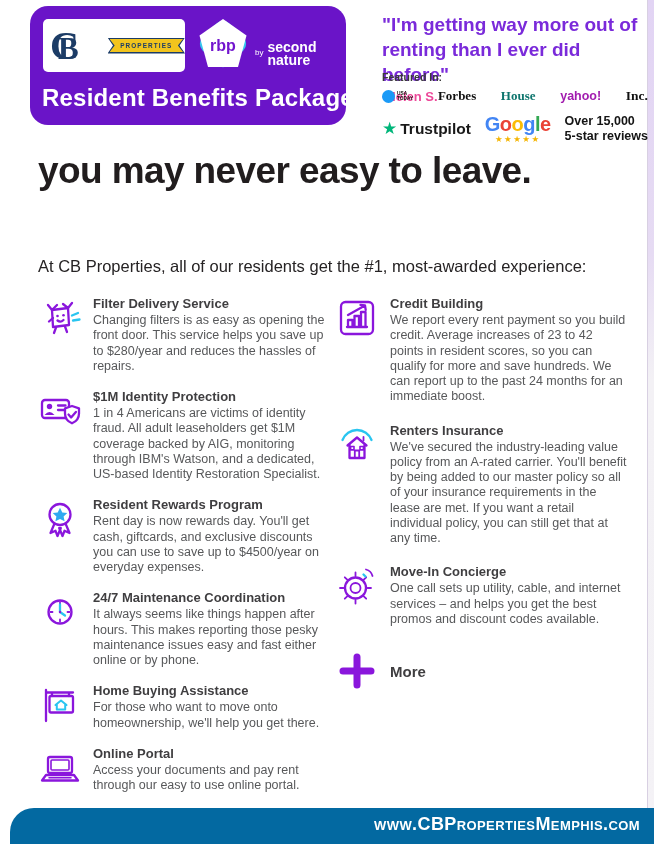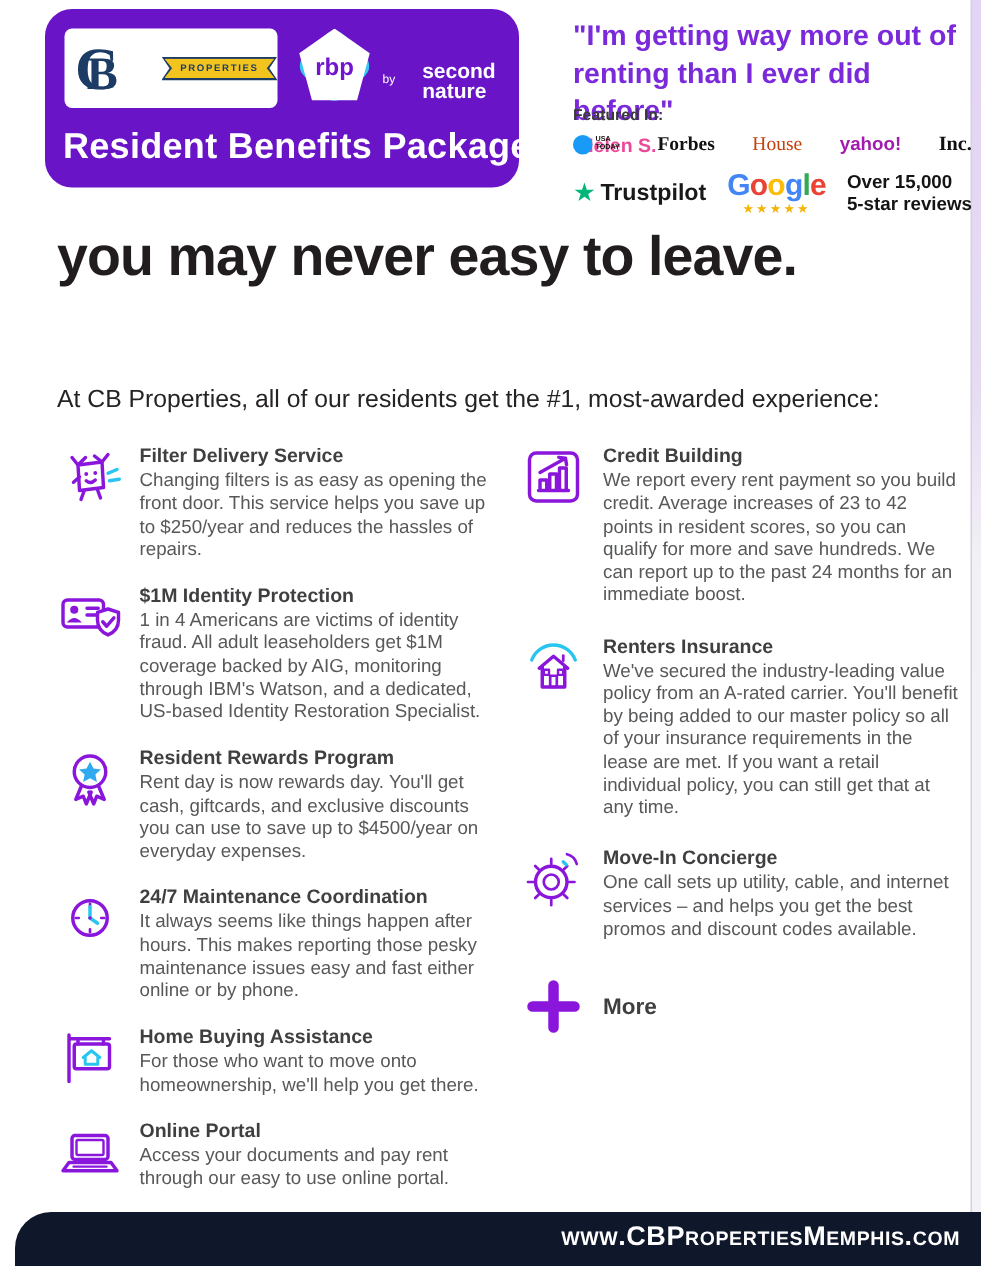--- a/index.html
+++ b/index.html
@@ -24,66 +24,66 @@
   .ribbon-inner{flex:1;background:#f2c41d;display:flex;align-items:center;justify-content:center;
     clip-path:polygon(0 0,100% 0,93% 50%,100% 100%,0 100%,7% 50%);}
   .ribbon-inner span{font-size:6.4px;font-weight:bold;letter-spacing:1.1px;color:#1c3c66;}
   .rbp-cluster{position:absolute;left:166px;top:11px;display:flex;align-items:center;gap:5px;}
   .rbp-badge{position:relative;width:54px;height:54px;}
   .rbp-diamond{position:absolute;left:8px;top:8px;right:8px;bottom:8px;background:#35c7ee;
     border-radius:9px;transform:rotate(45deg);}
   .rbp-pent{position:absolute;left:2px;top:2px;right:2px;bottom:2px;background:#ffffff;
     clip-path:polygon(50% 0%,97% 33%,80% 96%,20% 96%,3% 33%);display:flex;align-items:center;justify-content:center;}
   .rbp-text{color:#7215ce;font-weight:bold;font-size:16px;margin-top:4px;}
-  .sn-text{display:flex;gap:18px;color:#fff;margin-top:20px;}
+  .sn-text{display:flex;gap:4px;color:#fff;margin-top:20px;}
   .sn-by{font-size:8px;margin-top:7px;}
   .sn-lines{display:flex;flex-direction:column;font-weight:bold;font-size:14px;line-height:0.95;}
   .header-title{position:absolute;left:12px;bottom:13px;color:#ffffff;font-weight:bold;font-size:24px;letter-spacing:0.2px;white-space:nowrap;}
   
   .testimonial{position:absolute;left:382px;top:12px;width:266px;}
   .quote{font-size:19px;font-weight:bold;color:#7a2ada;line-height:1.32;}
   .attr{text-align:left;font-size:13px;font-weight:bold;color:#ec4899;margin-top:2px;}
   
   .featured{position:absolute;left:382px;top:71px;width:266px;}
   .featured-label{font-size:10.5px;color:#3a3a3a;margin-bottom:4px;font-weight:bold;}
   .logo-row{display:flex;justify-content:space-between;align-items:center;height:18px;}
   .usatoday{display:flex;align-items:center;gap:2px;}
   .usat-circle{width:13px;height:13px;border-radius:50%;background:#1a9af7;}
   .usat-text{display:flex;flex-direction:column;font-size:4.8px;font-weight:bold;line-height:1.05;color:#14140f;}
   .forbes{font-family:"Liberation Serif", serif;font-weight:bold;font-size:13px;color:#111;}
-  .house{font-family:"Liberation Serif", serif;font-weight:normal;font-size:13px;color:#c2410c;}
+  .house{font-family:"Liberation Serif", serif;font-weight:bold;font-size:13px;color:#0f766e;}
   .yahoo{font-weight:bold;font-size:12.5px;color:#a21caf;}
   .inc{font-family:"Liberation Serif", serif;font-weight:bold;font-size:13.5px;color:#111;}
   .review-row{margin-top:9px;display:flex;align-items:center;justify-content:space-between;}
   .trustpilot{display:flex;align-items:center;gap:3px;}
   .tp-star{color:#00b67a;font-size:17px;line-height:1;}
   .tp-text{font-size:15.5px;font-weight:600;color:#191919;}
   .google{text-align:center;line-height:1;}
   .google-word{font-size:20px;font-weight:bold;letter-spacing:-0.5px;}
   .g-blue{color:#4285f4;}.g-red{color:#ea4335;}.g-yellow{color:#fbbc05;}.g-green{color:#34a853;}
   .google-stars{font-size:8.5px;color:#f4b400;letter-spacing:1.5px;margin-top:1px;}
   .reviews{font-size:12.5px;font-weight:bold;color:#141414;line-height:1.18;}
   
   .headline{position:absolute;left:38px;top:150px;font-size:37px;font-weight:bold;color:#211d1e;
     line-height:1.12;letter-spacing:-0.6px;}
   .subtitle{position:absolute;left:38px;top:257px;font-size:16.5px;color:#262324;}
   
-  .benefits{position:absolute;left:38px;top:296px;width:602px;display:flex;gap:12px;}
+  .benefits{position:absolute;left:38px;top:296px;width:602px;display:flex;}
   .col{display:flex;flex-direction:column;}
   .col-left{width:297px;gap:15px;}
   .col-right{width:293px;gap:18px;}
   .benefit{display:flex;gap:11px;}
   .b-icon{width:44px;height:44px;flex:0 0 44px;}
   .b-icon svg{width:44px;height:44px;display:block;}
   .b-title{font-size:13px;font-weight:bold;color:#3f3e40;margin-bottom:2px;}
   .b-body{font-size:12.5px;color:#57585a;line-height:1.22;}
   .benefit-more{align-items:center;margin-top:4px;}
   .benefit-more .b-title{font-size:15px;margin-bottom:0;}
   
-  .footer{position:absolute;left:10px;right:0;bottom:0;height:36px;background:#0f172a;
+  .footer{position:absolute;left:10px;right:0;bottom:0;height:36px;background:#0369a1;
     border-top-left-radius:24px;text-align:right;padding:6px 14px 0 0;box-sizing:border-box;}
   .footer-url{color:#ffffff;font-variant:small-caps;font-size:18px;font-weight:bold;letter-spacing:0.4px;}
 </style>
 </head>
 <body>
 
 <div class="edge-strip"></div>
 
 <div class="header-card">
   <div class="logo-box">
@@ -168,21 +168,21 @@
           <path d="M14 14 L10 9 M30 12 L34 7 M14 14 L19 9 M30 12 L25 8"></path>
           <circle cx="19.5" cy="20" r="1.3" fill="#8A16DC" stroke="none"></circle>
           <circle cx="25.5" cy="19.3" r="1.3" fill="#8A16DC" stroke="none"></circle>
           <path d="M19.5 24.5 Q22.5 27 25.5 24"></path>
           <path d="M18 31.5 L16 37 M27 30.5 L29 36 M15 22 L11 25.5"></path>
           <path d="M34 19.5 L40 17 M35 24.5 L41.5 23.5" stroke="#29C5F0"></path>
         </svg>
       </div>
       <div class="b-text">
         <div class="b-title">Filter Delivery Service</div>
-        <div class="b-body">Changing filters is as easy as opening the front door. This service helps you save up to $250/year and reduces the hassles of repairs.</div>
+        <div class="b-body">Changing filters is as easy as opening the front door. This service helps you save up to $280/year and reduces the hassles of repairs.</div>
       </div>
     </div>
 
     <div class="benefit">
       <div class="b-icon">
         <svg viewBox="0 0 44 44" fill="none" stroke="#8A16DC" stroke-width="2.3" stroke-linecap="round" stroke-linejoin="round">
           <rect x="4" y="11" width="27" height="18" rx="3"></rect>
           <circle cx="11.5" cy="17.5" r="2.7" fill="#8A16DC" stroke="none"></circle>
           <path d="M6.5 26 Q11.5 20 16.5 26 Z" fill="#8A16DC" stroke="none"></path>
           <path d="M20 16.5 h7.5 M20 21 h7.5"></path>

